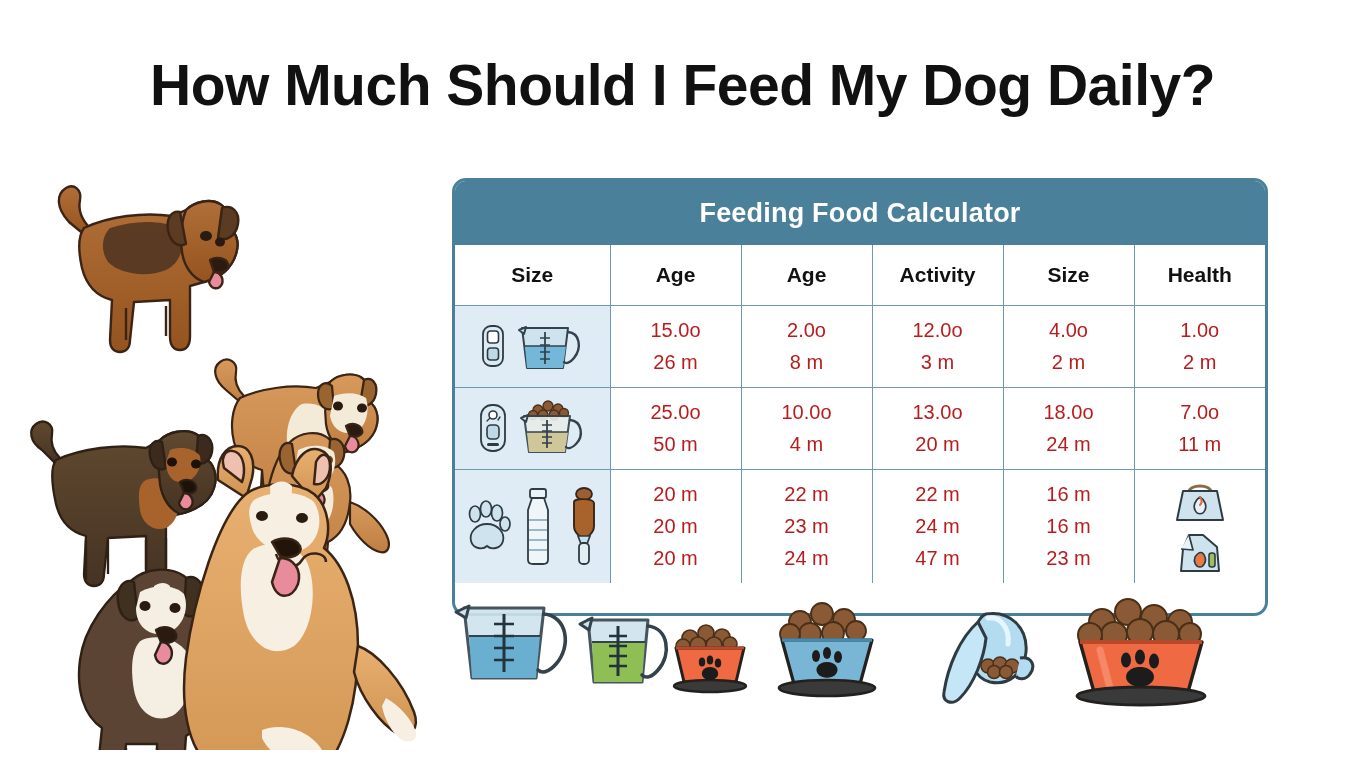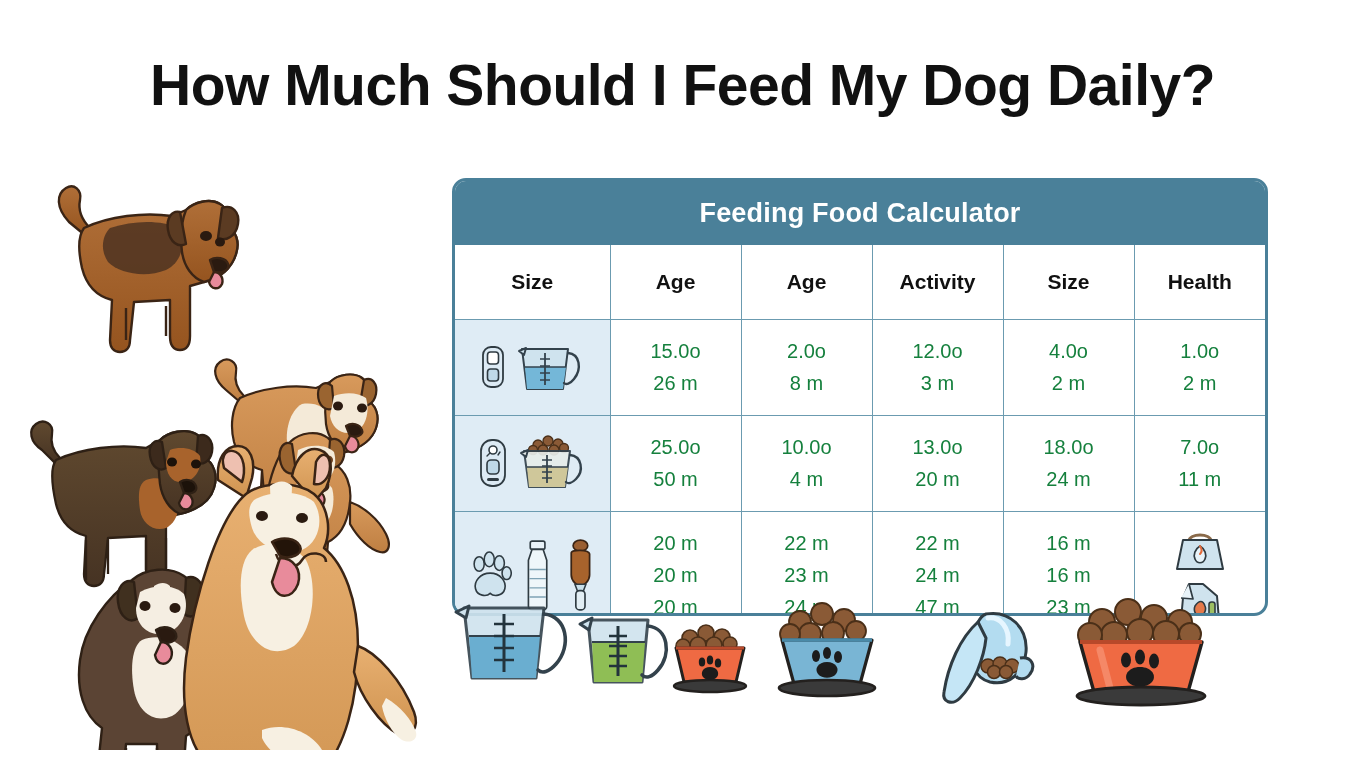--- a/index.html
+++ b/index.html
@@ -50,21 +50,21 @@
     letter-spacing:0.2px;
     font-family:"Liberation Sans", sans-serif;
   }
   table.calc{
     width:100%;
     border-collapse:collapse;
     table-layout:fixed;
   }
   table.calc th, table.calc td{
     border:1px solid #6b9bb0;
-    padding:15px;
+    padding:8px;
     text-align:center;
     vertical-align:middle;
   }
   table.calc th:first-child, table.calc td:first-child{border-left:none;}
   table.calc th:last-child, table.calc td:last-child{border-right:none;}
   table.calc tr:first-child th{border-top:none;}
   table.calc tr:last-child td{border-bottom:none;}
 
   table.calc th{
     height:44px;
@@ -73,21 +73,21 @@
     font-weight:bold;
     color:#111111;
     font-family:"Liberation Sans", sans-serif;
   }
   .col-size{width:155px;}
 
   td.cell-size{background:#dfecf5;}
   td.cell-val{
     background:#ffffff;
     font-size:20px;
-    color:#15803d;
+    color:#b91c1c;
     line-height:1.62;
     font-family:"Liberation Sans", sans-serif;
     font-weight:400;
   }
   td.cell-val .ln{display:block;}
   .row-h1{height:75px;}
   .row-h2{height:77px;margin-left:12px;}
   .row-h3{height:112px;}
 
   .size-icons{

